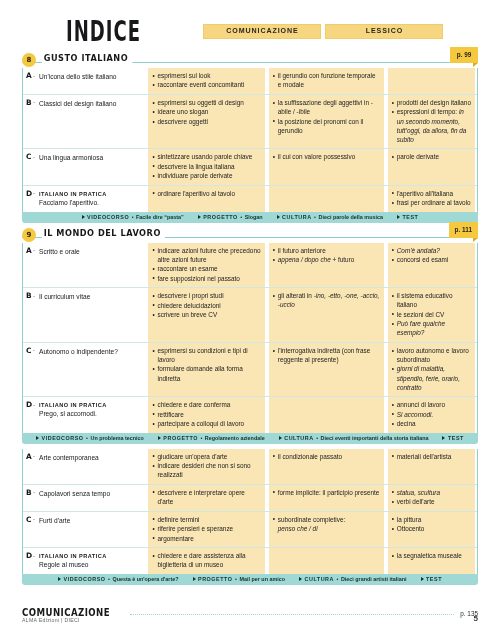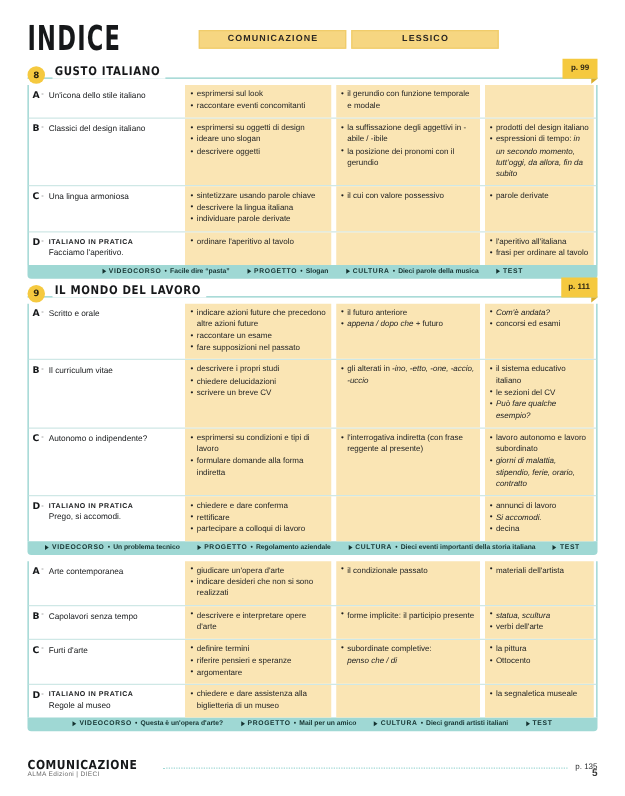--- a/index.html
+++ b/index.html
@@ -6,21 +6,21 @@
   body{
     width:500px;height:637px;
     background:#ffffff;
     font-family:"Liberation Sans", sans-serif;
     color:#1a1a1a;
     overflow:hidden;
   }
   .page{position:relative;width:500px;height:637px;box-sizing:border-box;padding:0 22px;}
 
   
-  .header{display:flex;align-items:center;padding-top:14px;height:34px;}
+  .header{display:flex;align-items:center;padding-top:14px;height:34px;margin-left:44px;}
   .indice-title{
     font-family:"DejaVu Sans", sans-serif;
     font-weight:bold;
     font-size:22px;
     letter-spacing:1.2px;
     color:#16181a;
     transform:scaleX(0.82) scaleY(1.25);
     transform-origin:left center;
     white-space:nowrap;
     margin-right:40px;

